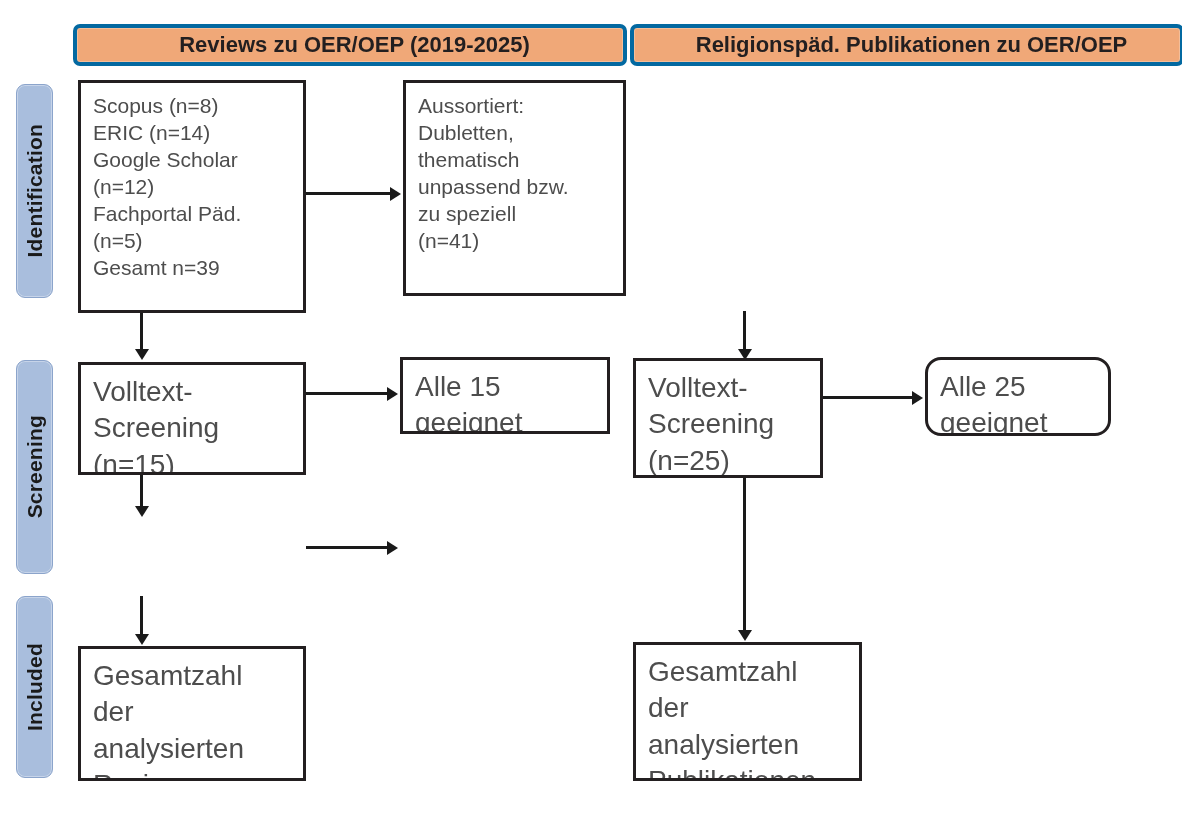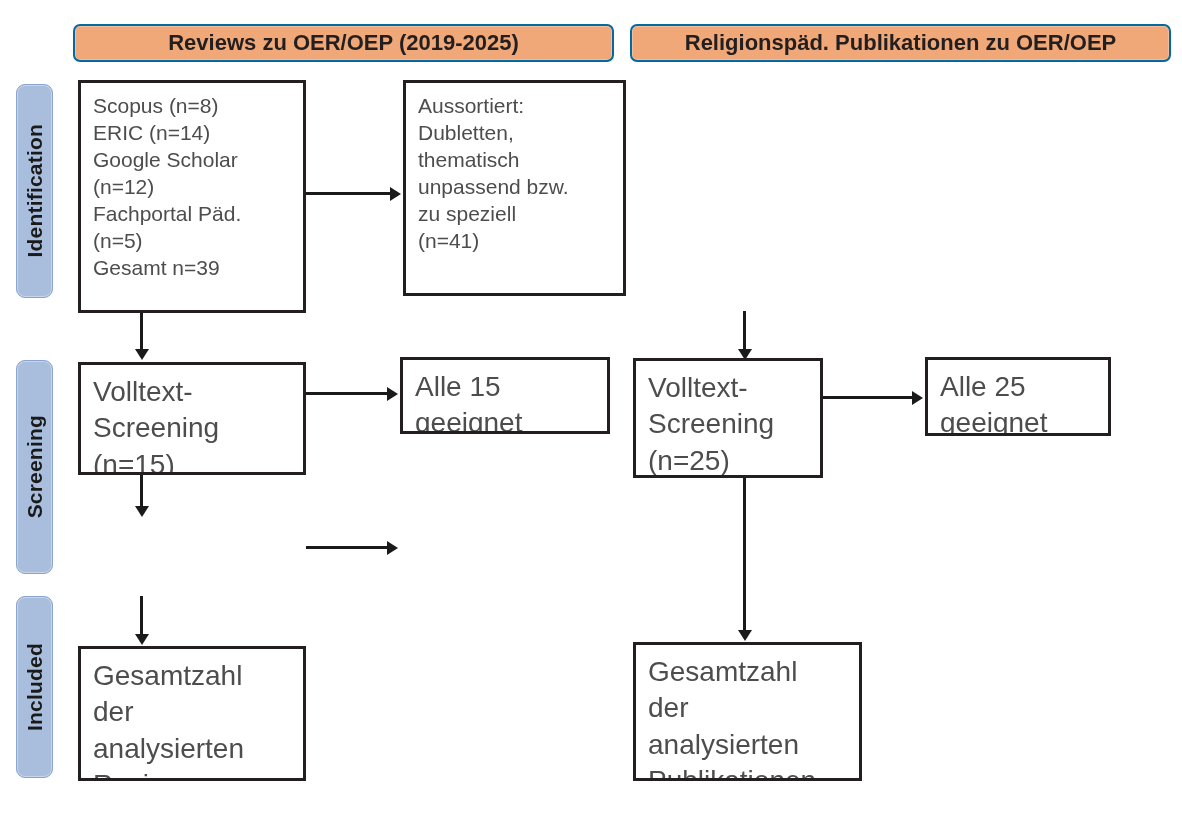--- a/index.html
+++ b/index.html
@@ -34,30 +34,31 @@
     font-weight: bold;
     color: #1a1a1a;
     letter-spacing: 0.2px;
     white-space: nowrap;
   }
 
   
   .col-header {
     position: absolute;
     background: #f0a878;
-    border: 2px solid #0369a1;
+    border: 4px solid #0369a1;
     border-radius: 7px;
     box-shadow: inset 0 0 0 1px rgba(255,255,255,0.25);
     display: flex;
     align-items: center;
     justify-content: center;
     font-size: 22px;
     font-weight: bold;
     color: #231f20;
     white-space: nowrap;
+    padding-left: 9px;
   }
 
   
   .flow-box {
     position: absolute;
     background: #ffffff;
     border: 3px solid #231f20;
     box-sizing: border-box;
     padding: 9px 24px 6px 12px;
     font-size: 21px;
@@ -172,21 +173,21 @@
 (n=19)</div>
 
 
   <div class="conn-v" style="left:743px; top:311px; width:3px; height:40px;"></div>
   <div class="arrowhead down" style="left:738px; top:349px;"></div>
 
   <div class="flow-box compact" style="left:633px; top:358px; width:190px; height:120px;">Volltext-
 Screening
 (n=25)</div>
 
-  <div class="flow-box compact" style="left:925px; top:357px; width:186px; height:79px;">Alle 25 geeignet</div>
+  <div class="flow-box compact" style="left:925px; top:357px; width:186px; height:79px;border-radius:16px;">Alle 25 geeignet</div>
 
   <div class="conn-h" style="left:823px; top:396px; width:90px;"></div>
   <div class="arrowhead right" style="left:912px; top:391px;"></div>
 
   <div class="conn-v" style="left:743px; top:478px; width:3px; height:155px;"></div>
   <div class="arrowhead down" style="left:738px; top:630px;"></div>
 
   <div class="flow-box compact" style="left:633px; top:642px; width:229px; height:139px;">Gesamtzahl der
 analysierten
 Publikationen

